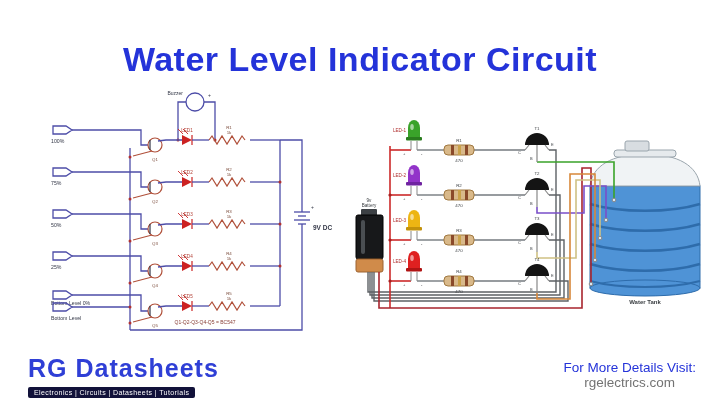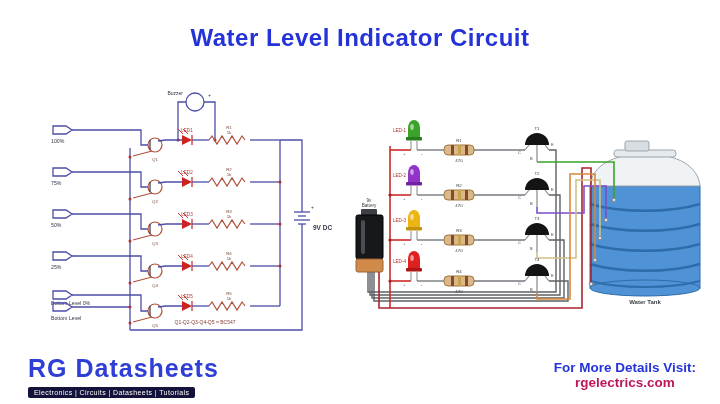--- a/index.html
+++ b/index.html
@@ -1,19 +1,19 @@
 <!DOCTYPE html>
 <html><head>
 <meta charset="utf-8">
 <style>
   html,body{margin:0;padding:0;}
   body{width:720px;height:404px;background:#ffffff;overflow:hidden;position:relative;
        font-family:"Liberation Sans",sans-serif;}
-  .title{position:absolute;left:0;top:24px;width:720px;text-align:center;
-         font-size:24px;font-weight:700;color:#2433d9;letter-spacing:0.5px;}
+  .title{position:absolute;left:0;top:40px;width:720px;text-align:center;
+         font-size:34px;font-weight:700;color:#2433d9;letter-spacing:0.5px;}
   svg text{font-family:"Liberation Sans",sans-serif;}
   .schematic-svg{position:absolute;left:45px;top:88px;}
   .illus-svg{position:absolute;left:348px;top:96px;}
   
   .wire{stroke:#4d4da8;stroke-width:1.3;fill:none;}
   .comp{stroke:#b0503a;stroke-width:1.2;fill:none;}
   .redln{stroke:#cc2222;stroke-width:0.9;fill:none;}
   .dot{fill:#b03030;}
   .slab{fill:#333747;font-size:5.2px;}
   .ledlab{fill:#b03a30;font-size:4.6px;text-anchor:middle;}
@@ -22,23 +22,23 @@
   
   .gwire{stroke:#757a7f;stroke-width:1.4;fill:none;}
   .busw{stroke:#5d6165;stroke-width:1.4;fill:none;}
   .pinlab{fill:#44484c;font-size:4px;}
   .ilab{fill:#b03030;font-size:4.6px;text-anchor:end;}
   .irlab{fill:#3a3e42;font-size:4.4px;text-anchor:middle;}
   .footer-logo{position:absolute;left:28px;top:356px;}
   .logo-text{font-size:25px;font-weight:700;color:#2f3fd6;letter-spacing:1px;line-height:1;}
   .logo-bar{margin-top:2px;background:#12123a;color:#ffffff;font-size:7px;
             padding:2px 6px;border-radius:2px;display:inline-block;letter-spacing:0.4px;}
-  .footer-right{position:absolute;right:24px;top:360px;text-align:center;font-weight:700;font-size:13.5px;}
+  .footer-right{position:absolute;right:24px;top:360px;text-align:center;font-weight:400;font-size:13.5px;}
   .visit-line{color:#2433d9;}
-  .site-line{color:#be185d;}
+  .site-line{color:#737373;}
 </style>
 </head>
 <body>
 
 <div class="title">Water Level Indicator Circuit</div>
 
 <svg class="schematic-svg" width="310" height="252" viewBox="0 0 310 252">
 
   <g>
     <line class="wire" x1="85" y1="60" x2="85" y2="242"></line>

